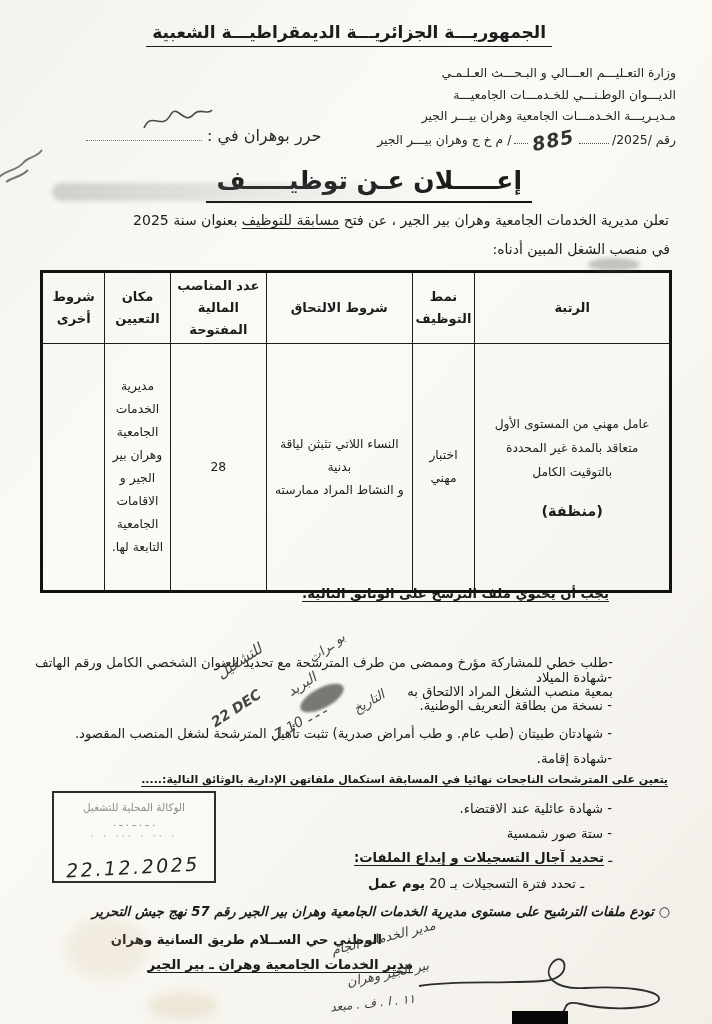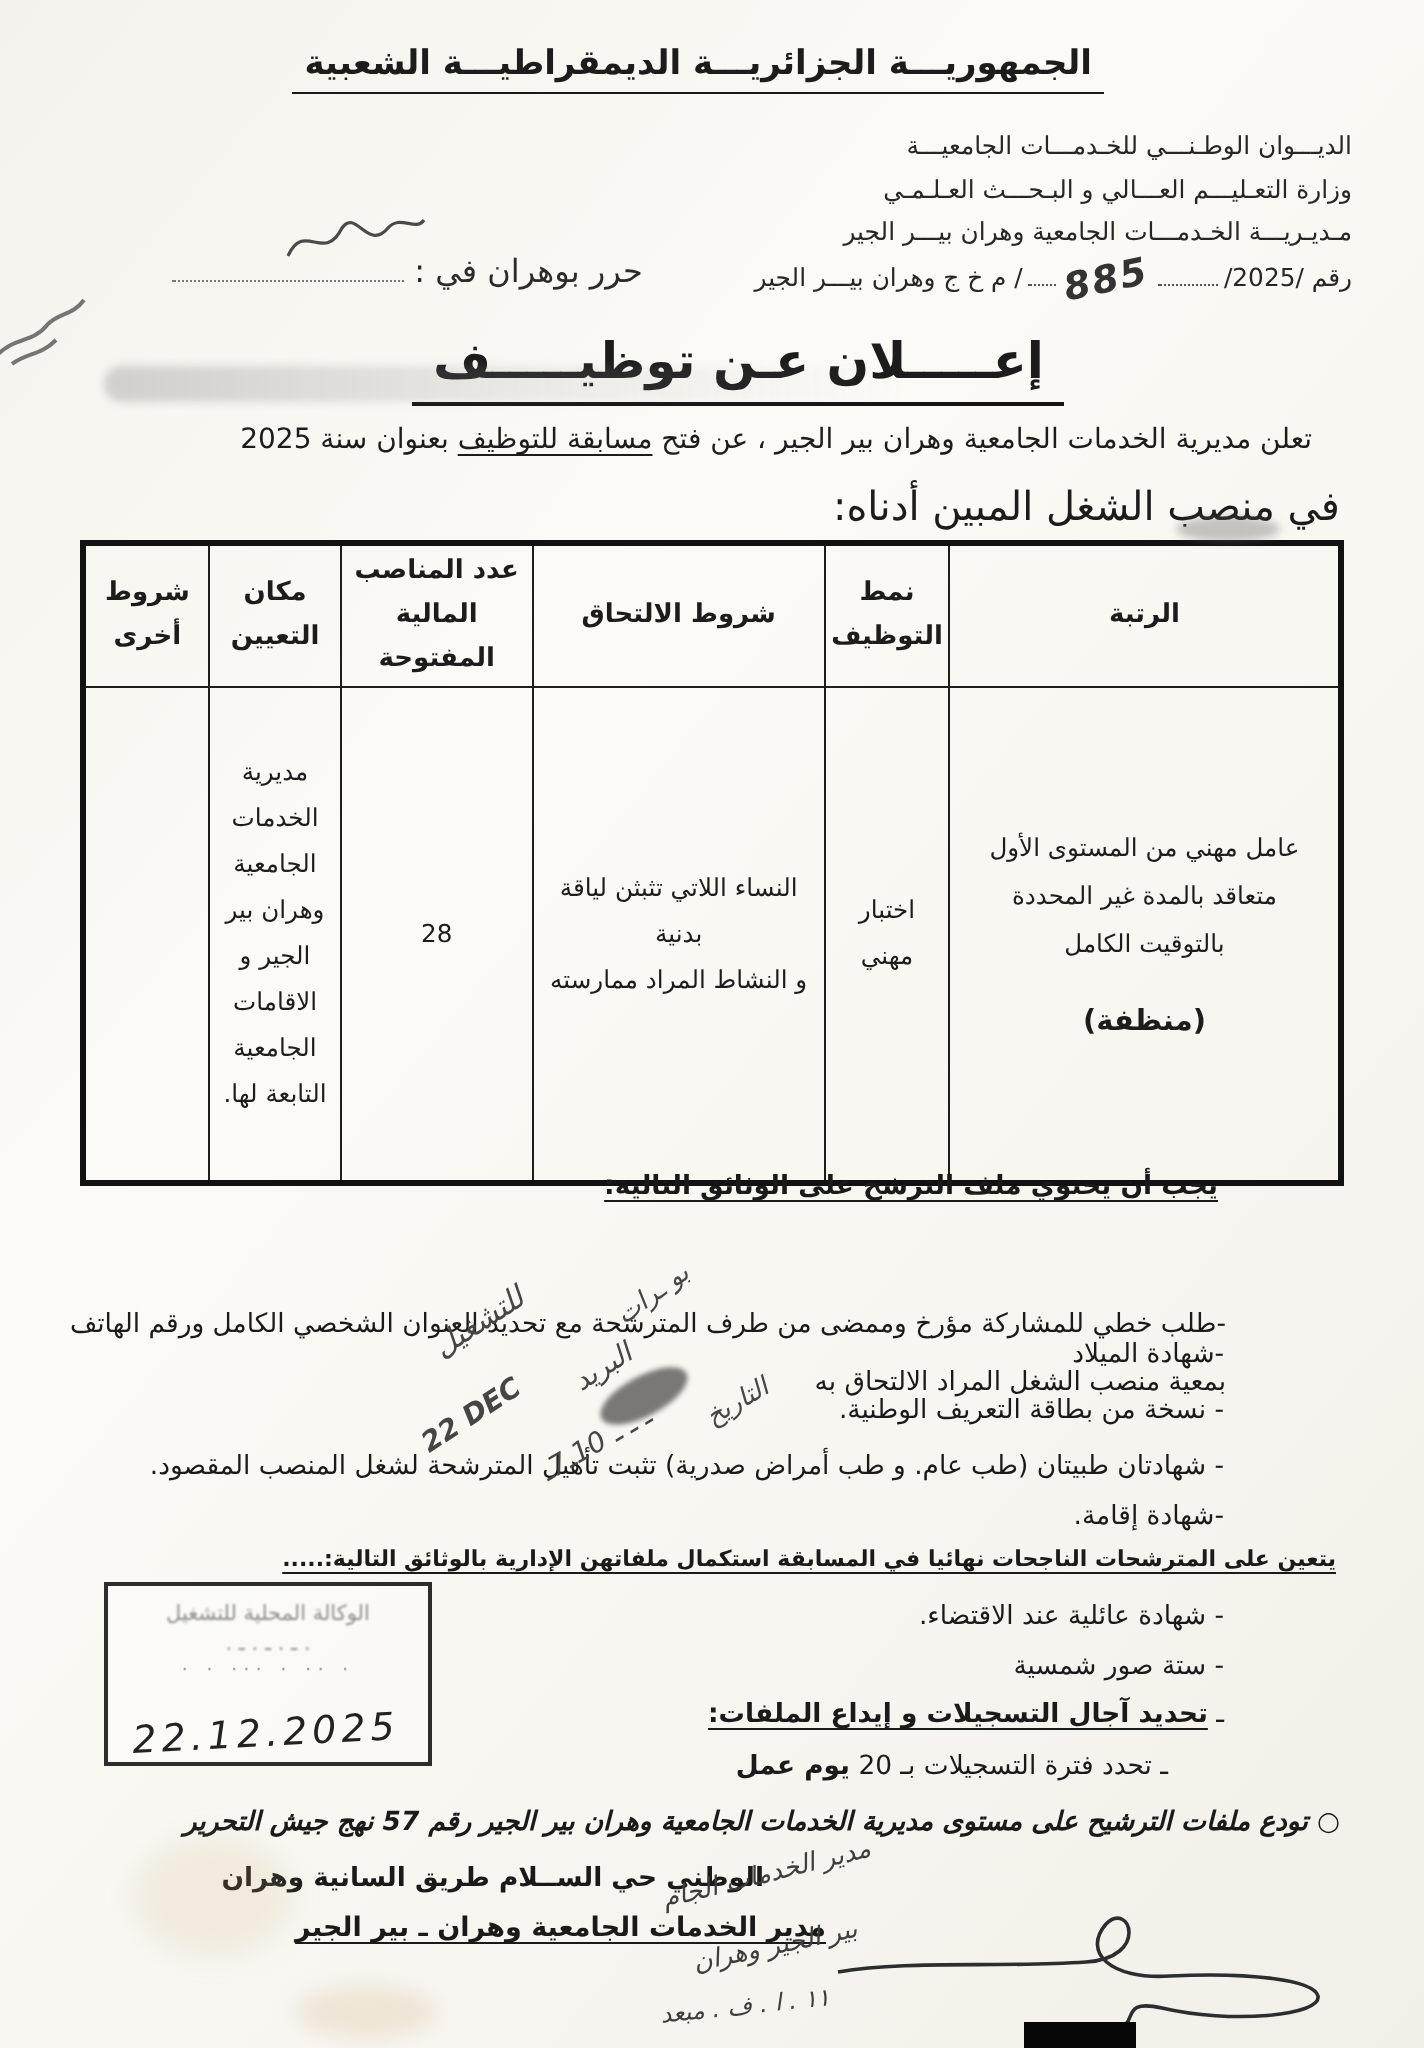--- a/index.html
+++ b/index.html
@@ -18,22 +18,22 @@
   .hw-num{display:inline-block;font-size:19px;font-style:italic;font-weight:bold;color:#333;
     transform:rotate(-12deg);position:relative;top:3px;margin:0 1px;letter-spacing:1px;}
   .dateline{position:absolute;top:126px;left:86px;font-size:16px;white-space:nowrap;color:#2b2b2b;}
   .dotfill{display:inline-block;width:116px;height:10px;border-bottom:1.4px dotted #777;}
   
   .ann-title{position:absolute;top:166px;right:180px;font-size:25px;font-weight:bold;
     letter-spacing:1px;padding:0 10px 6px;border-bottom:2.2px solid #151515;}
   .smudge1{position:absolute;top:183px;left:52px;width:400px;height:18px;border-radius:9px;
     background:linear-gradient(90deg,rgba(120,120,120,.30),rgba(165,165,165,.12) 65%,rgba(165,165,165,0));filter:blur(2px);}
   
-  .intro1{position:absolute;top:212px;right:56px;font-size:14px;white-space:nowrap;margin-left:40px;}
-  .intro2{position:absolute;top:241px;right:42px;font-size:20px;white-space:nowrap;}
+  .intro1{position:absolute;top:212px;right:43px;font-size:14px;white-space:nowrap;margin-left:40px;}
+  .intro2{position:absolute;top:241px;right:42px;font-size:14px;white-space:nowrap;}
   .u-in{text-decoration:underline;text-underline-offset:3px;}
   
   .jobtable{position:absolute;top:270px;right:40px;width:632px;border-collapse:collapse;border:3px solid #121212;}
   .jobtable th,.jobtable td{border:1.6px solid #1d1d1d;text-align:center;vertical-align:middle;}
   .jobtable th{font-size:13px;font-weight:bold;height:66px;padding:2px 3px;line-height:22px;}
   .jobtable td{font-size:12.3px;height:238px;padding:4px 3px;line-height:23px;}
   .rank-main{line-height:24px;padding:0 6px;}
   .rank-bold{font-weight:bold;font-size:14.5px;margin-top:16px;letter-spacing:.5px;}
   .pos-num{font-size:13px;}
   .loc-cell{line-height:22px;}
@@ -64,22 +64,22 @@
   svg{overflow:visible;}
 </style>
 </head>
 <body>
 
 <div class="page">
 
   <div class="republic">الجمهوريـــة الجزائريـــة الديمقراطيـــة الشعبية</div>
 
   <div class="ministry">
+    <div>وزارة التعـليـــم العـــالي و البـحـــث العـلـمـي</div>
     <div>الديـــوان الوطـنـــي للخـدمـــات الجامعيـــة</div>
-    <div>وزارة التعـليـــم العـــالي و البـحـــث العـلـمـي</div>
     <div>مـديـريـــة الخـدمـــات الجامعية وهران بيـــر الجير</div>
     <div class="numline">
       <span>رقم /2025/</span><span class="dots"></span><span class="hw-num">885</span><span class="dots" style="width:14px"></span><span>/ م خ ج وهران بيـــر الجير</span>
     </div>
   </div>
 
   <div class="dateline">
     <span>حرر بوهران في :</span> <span class="dotfill"></span>
   </div>
 

